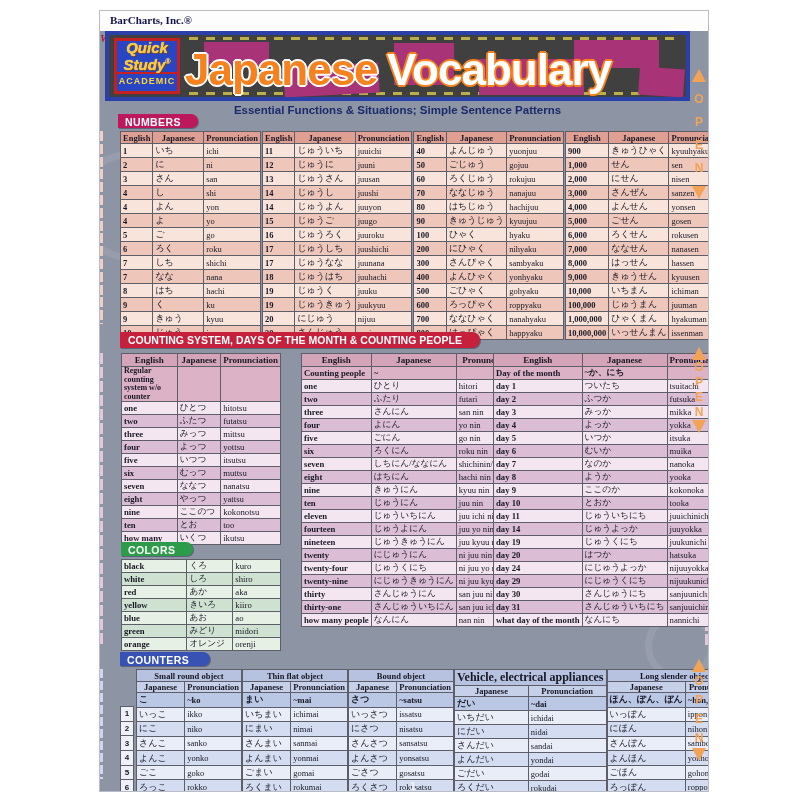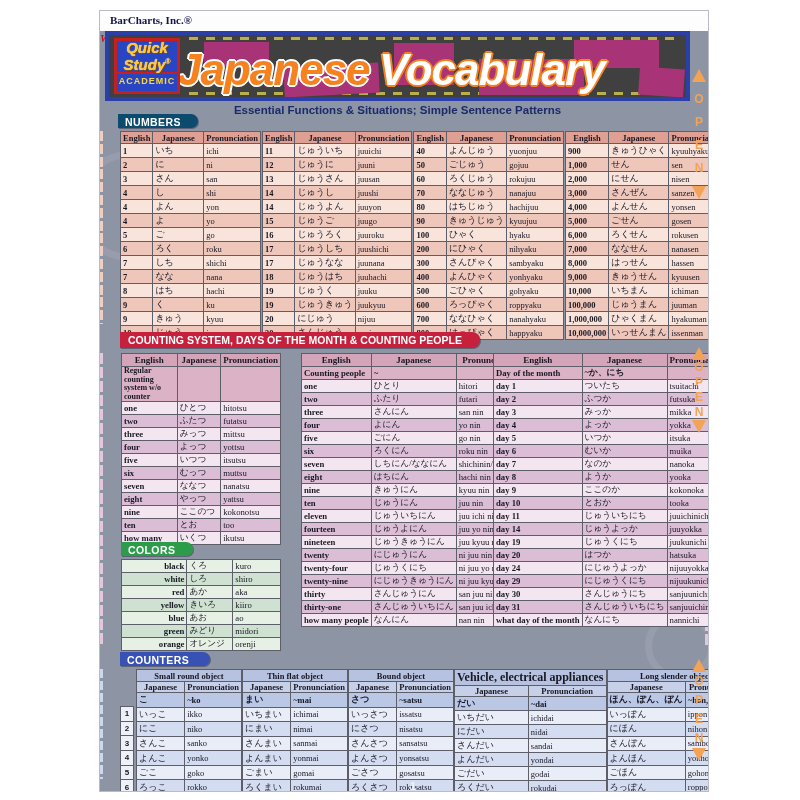--- a/index.html
+++ b/index.html
@@ -21,33 +21,33 @@
             border:4px solid #2b3fa8; overflow:hidden; }
   .deco { position:absolute; background:#a83377; }
   .dash { position:absolute; height:3px; background:repeating-linear-gradient(90deg,#d8cc4e 0 9px, rgba(0,0,0,0) 9px 17px); opacity:.8; }
   .qs-logo { position:absolute; left:5px; top:3px; width:66px; height:56px; background:#2846c4;
              border:3px solid #c32121; text-align:center; z-index:3; }
   .qs1,.qs2 { display:block; font-weight:bold; font-style:italic; font-size:15px; line-height:14px;
               color:#ffc82e; text-shadow:0 0 1px #fff, 1px 1px 0 #7a3a00; }
   .qs2 { border-bottom:2px solid #c82020; }
   .qs3 { display:block; margin-top:2px; font-weight:bold; font-size:9px; letter-spacing:1px; color:#ffd63a; }
   .reg { font-size:7px; vertical-align:super; }
-  .title { position:absolute; left:68px; top:4px; z-index:2; white-space:nowrap; font-weight:bold; letter-spacing:-1px; line-height:62px;font-style:italic; }
+  .title { position:absolute; left:76px; top:4px; z-index:2; white-space:nowrap; font-weight:bold; letter-spacing:-1px; line-height:62px; }
   .tj { font-size:44px; color:#f5821f;
         text-shadow:-2px 0 #fff,2px 0 #fff,0 -2px #fff,0 2px #fff,-1px -1px #fff,1px 1px #fff,-1px 1px #fff,1px -1px #fff; }
   .tv { font-size:44px; color:#ffffff; margin-left:6px;
         text-shadow:-2px 0 #f5821f,2px 0 #f5821f,0 -2px #f5821f,0 2px #f5821f,-1px -1px #f5821f,1px 1px #f5821f,-1px 1px #f5821f,1px -1px #f5821f; }
 
   .subtitle { position:absolute; left:5px; top:93px; width:585px; text-align:center;
               font-weight:bold; font-size:11.5px; color:#1b2a6b; }
 
   
   .badge { position:absolute; color:#fff; font-weight:bold; font-size:10.5px; letter-spacing:.4px;
            padding:1.5px 0 0 7px; height:14px; border-radius:0 7px 7px 0; box-shadow:1px 1px 0 rgba(40,40,60,.45); }
-  .badge-numbers { left:18px; top:103px; width:80px; background:#0c4a6e; }
+  .badge-numbers { left:18px; top:103px; width:80px; background:#be185d; }
   .badge-colors  { left:21px; top:531px; width:72px; background:#2d9c4a; }
   .badge-counters{ left:20px; top:641px; width:90px; background:#3752b4; }
   .secbar { position:absolute; left:20px; top:321px; width:360px; height:16px; background:#c6203c;
             color:#fff; font-weight:bold; font-size:10.5px; padding:2px 0 0 8px; border-radius:0 8px 8px 0;
             box-shadow:1px 1px 0 rgba(40,40,60,.45); white-space:nowrap; }
 
   
   table { border-collapse:collapse; font-family:"Liberation Serif",serif; color:#181824;padding-left:36px; }
   th,td { border:1px solid #5e5e68; overflow:hidden; white-space:nowrap; padding:0 2px; }
   th { font-weight:bold; }
@@ -76,21 +76,21 @@
   .cnt-left td.c0{ width:66px; } .cnt-left td.c1{ width:46px; } .cnt-left td.c2{ width:48px; }
   .cnt-left tbody tr:first-child td { white-space:normal; line-height:8.5px; font-size:8px; height:17px; }
   .cnt-mid   { left:201px; width:182px; }
   .cnt-mid td.c0{ width:70px; } .cnt-mid td.c1{ width:67px; } .cnt-mid td.c2{ width:45px; }
   .cnt-right { left:393px; width:196px; }
   .cnt-right td.c0{ width:80px; } .cnt-right td.c1{ width:70px; } .cnt-right td.c2{ width:46px; }
 
   
   .colors-t { position:absolute; left:21px; top:548px; width:160px; font-size:8.7px; }
   .colors-t td { height:11.8px; }
-  .colors-t td.c0{ width:66px;text-align:right; } .colors-t td.c1{ width:46px; } .colors-t td.c2{ width:48px; }
+  .colors-t td.c0{ width:66px; } .colors-t td.c1{ width:46px; } .colors-t td.c2{ width:48px; }
   .colors-t tbody tr:nth-child(odd)  { background:#e7f0e5; }
   .colors-t tbody tr:nth-child(even) { background:#cfe2d1; }
 
   
   .counters-row { position:absolute; left:20px; top:658px; display:flex; }
   .numcol { width:14px; margin-top:37px; margin-right:2px; font-size:8px; font-family:"Liberation Sans",sans-serif; }
   .numcol td { height:11px; background:#eef1f8; text-align:center; font-weight:bold; padding:0; }
   .ctr-t { width:106px; margin-right:0; font-size:8.5px; }
   .ctr-t thead tr.ttl th { height:12px; background:#b6c2e0; font-size:8.5px; }
   .ctr-t thead tr.ttl th.small { font-size:12px; }

